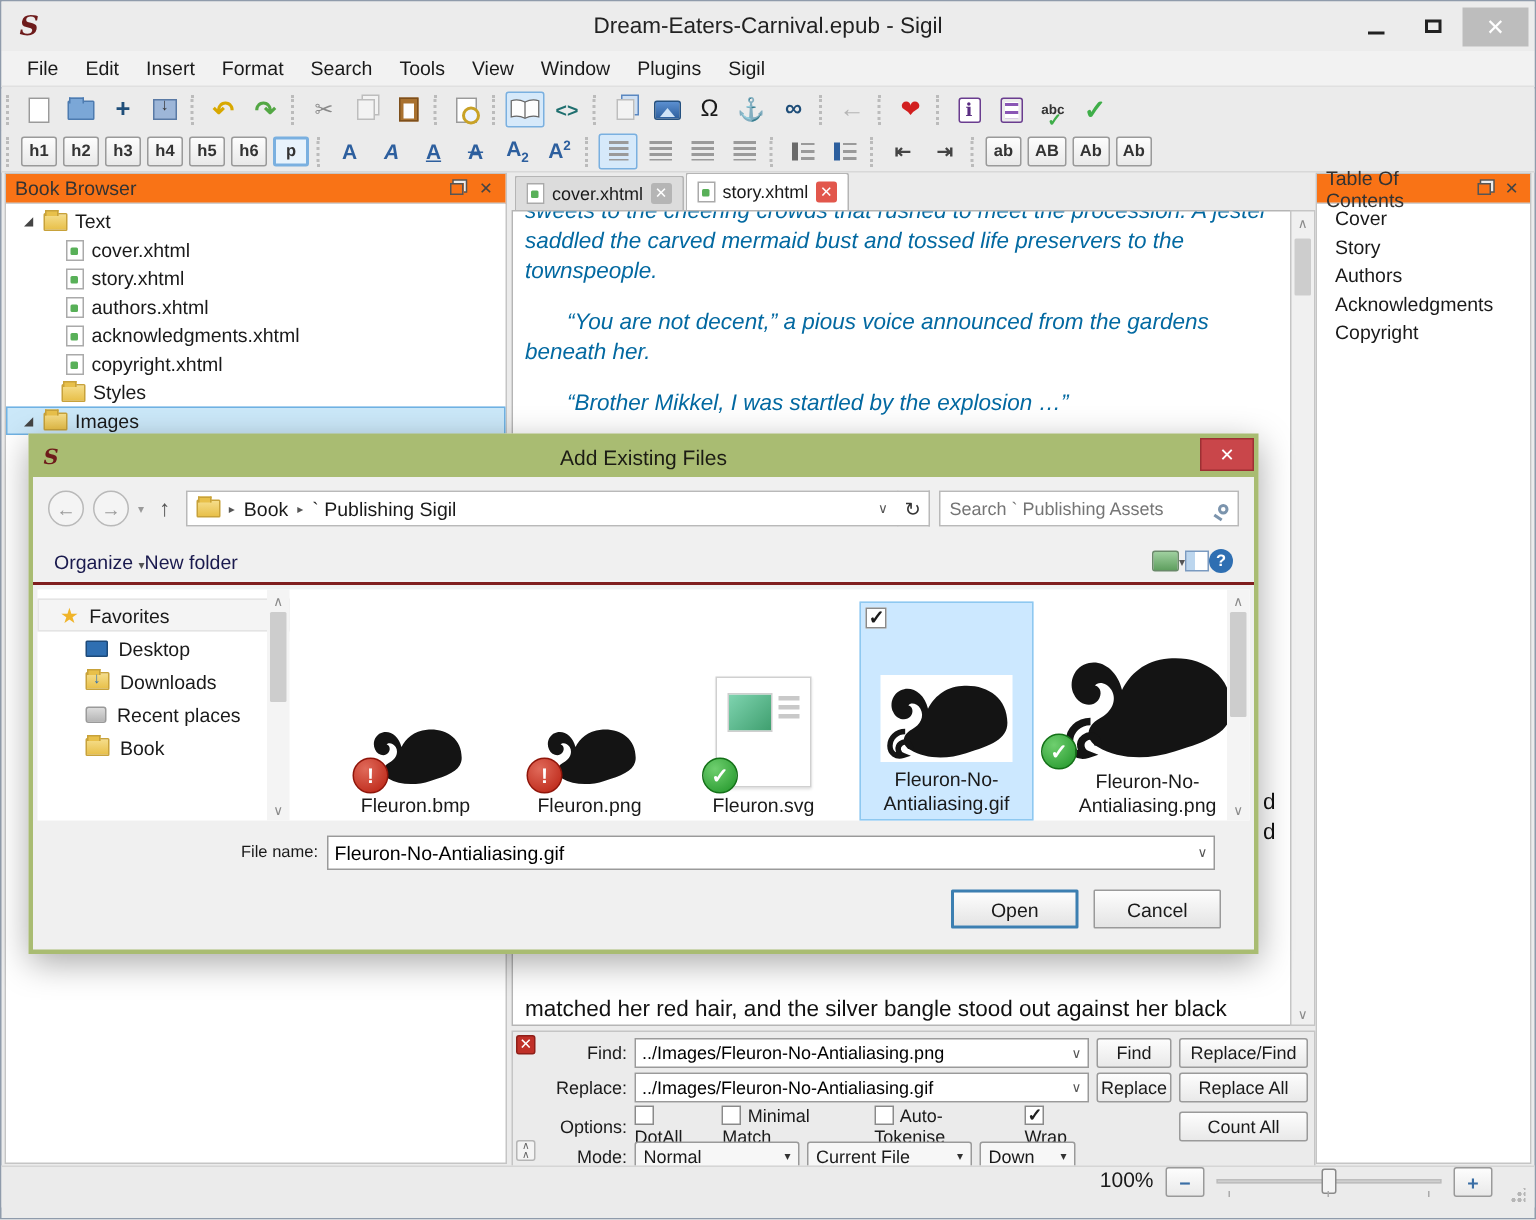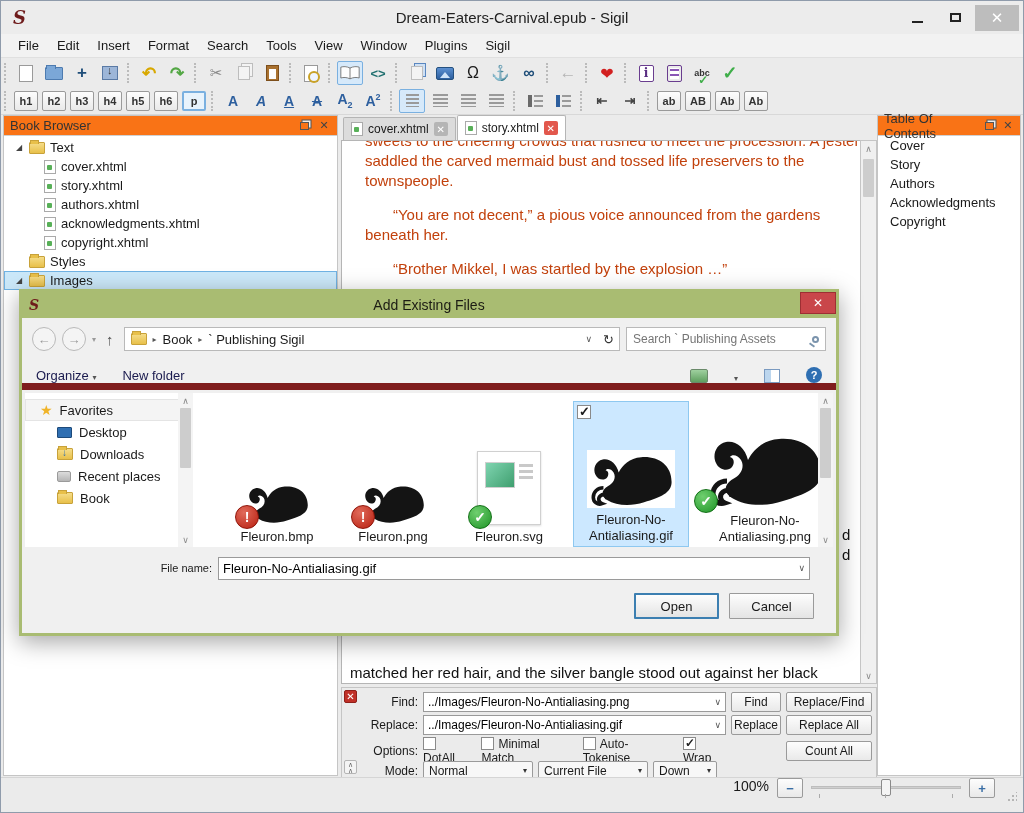--- a/index.html
+++ b/index.html
@@ -80,21 +80,21 @@
   .toc-item { padding:2px 4px 2px 12px; font-size:13px; }
 
   
   .editor { position:absolute; left:340px; top:114px; width:536px; height:569px; }
   .tabbar { height:25px; display:flex; align-items:flex-end; gap:1px; padding-left:2px; }
   .tab { height:23px; display:flex; align-items:center; gap:5px; padding:0 7px; border:1px solid #b5b5b5; border-bottom:none; border-radius:2px 2px 0 0; background:#dcdcdc; font-size:12px; }
   .tab.active { background:#fff; height:25px; }
   .tab-close { width:14px; height:14px; border-radius:2px; color:#fff; font-size:10px; display:flex; align-items:center; justify-content:center; background:#b5b5b5; }
   .tab-close.red { background:#e2574c; }
   .edit-area { position:absolute; left:0; top:25px; right:0; bottom:0; background:#fff; border:1px solid #b5b5b5; overflow:hidden; }
-  .etext { position:absolute; left:23px; top:-10px; width:498px; font-size:15px; line-height:20px; color:#c2410c; }
+  .etext { position:absolute; left:8px; top:-10px; width:498px; font-size:15px; line-height:20px; color:#0369a1;font-style:italic; }
   .etext p { margin-bottom:14px; }
   .etext p.ind { text-indent:28px; }
   .efrag { position:absolute; left:8px; top:522px; width:504px; font-size:15px; line-height:20px; color:#111; }
   .edgefrag { position:absolute; font-size:15px; color:#111; }
   .vscroll { position:absolute; right:0; top:25px; width:17px; bottom:0; background:#f0f0f0; border:1px solid #c5c5c5; }
   .vs-arrow { height:15px; display:flex; align-items:center; justify-content:center; color:#8a8a8a; font-size:9px; }
   .vs-thumb { position:absolute; left:2px; right:2px; background:#cdcdcd; border-radius:1px; }
 
   
   .findpanel { position:absolute; left:340px; top:686px; width:536px; height:92px; background:#ebebeb; border:1px solid #c5c5c5; padding:3px 4px 3px 18px; }
@@ -132,21 +132,21 @@
   .nav-chev { color:#9a9a9a; font-size:8px; }
   .nav-up { color:#555; font-size:15px; margin:0 4px; }
   .breadcrumb { flex:1; height:24px; background:#fff; border:1px solid #b9b9b9; display:flex; align-items:center; padding:0 6px; gap:6px; font-size:13px; }
   .breadcrumb .sp { flex:1; }
   .bc-sep { font-size:8px; color:#555; }
   .refreshbtn { width:22px; height:24px; background:#fff; border:1px solid #b9b9b9; border-left:none; margin-left:-7px; display:flex; align-items:center; justify-content:center; color:#333; }
   .searchbox { width:200px; height:24px; background:#fff; border:1px solid #b9b9b9; display:flex; align-items:center; padding:0 6px; }
   .searchbox input { border:none; outline:none; flex:1; font-size:12px; color:#444; font-family:"Liberation Sans",sans-serif; background:transparent; }
   .mag { width:7px; height:7px; border:2px solid #7b94ad; border-radius:50%; position:relative; }
   .mag::after { content:""; position:absolute; left:-5px; top:6px; width:6px; height:2px; background:#7b94ad; transform:rotate(35deg); }
-  .orgrow { height:30px; display:flex; align-items:flex-end; padding:0 14px; gap:26px; border-bottom:7px solid #7f1d1d; font-size:13px; color:#1a1a4e; }
+  .orgrow { height:30px; display:flex; align-items:center; padding:0 14px; border-bottom:2px solid #7f1d1d; font-size:13px; color:#1a1a4e; }
   .orgrow .sp { flex:1; }
   .view-ico { width:18px; height:14px; background:linear-gradient(#9fd09f,#5f9f5f); border:1px solid #6a8a6a; border-radius:2px; }
   .cols-ico { width:16px; height:14px; border:1px solid #7a9ac0; background:linear-gradient(90deg,#bcd6ee 0 6px,#fff 6px); }
   .help-ico { width:16px; height:16px; border-radius:50%; background:#2f6fb2; color:#fff; font-size:11px; font-weight:bold; display:flex; align-items:center; justify-content:center; }
   .dlg-body { position:absolute; left:3px; right:3px; top:101px; bottom:86px; background:#fff; display:flex; }
   .dlg-side { width:172px; padding-top:6px; font-size:13px; position:relative; }
   .srow { height:22px; display:flex; align-items:center; gap:7px; padding-left:14px; }
   .srow.child { padding-left:32px; }
   .star { color:#f0b429; font-size:14px; }
   .mon { width:15px; height:11px; background:#2f6fb2; border:1px solid #1d4a7a; border-radius:1px; }
@@ -384,21 +384,21 @@
           <span>authors.xhtml</span>
         </div>
       <div class="trow child">
           <span class="t-doc"></span>
           <span>acknowledgments.xhtml</span>
         </div>
       <div class="trow child">
           <span class="t-doc"></span>
           <span>copyright.xhtml</span>
         </div>
-      <div class="trow" style="padding-left:10px;">
+      <div class="trow" style="padding-left:10px;margin-left:12px;">
         <span class="tw"></span>
         <span class="t-folder"></span>
         <span>Styles</span>
       </div>
       <div class="trow sel" style="padding-left:9px;">
         <span class="tw">◢</span>
         <span class="t-folder"></span>
         <span>Images</span>
       </div>
     </div>

